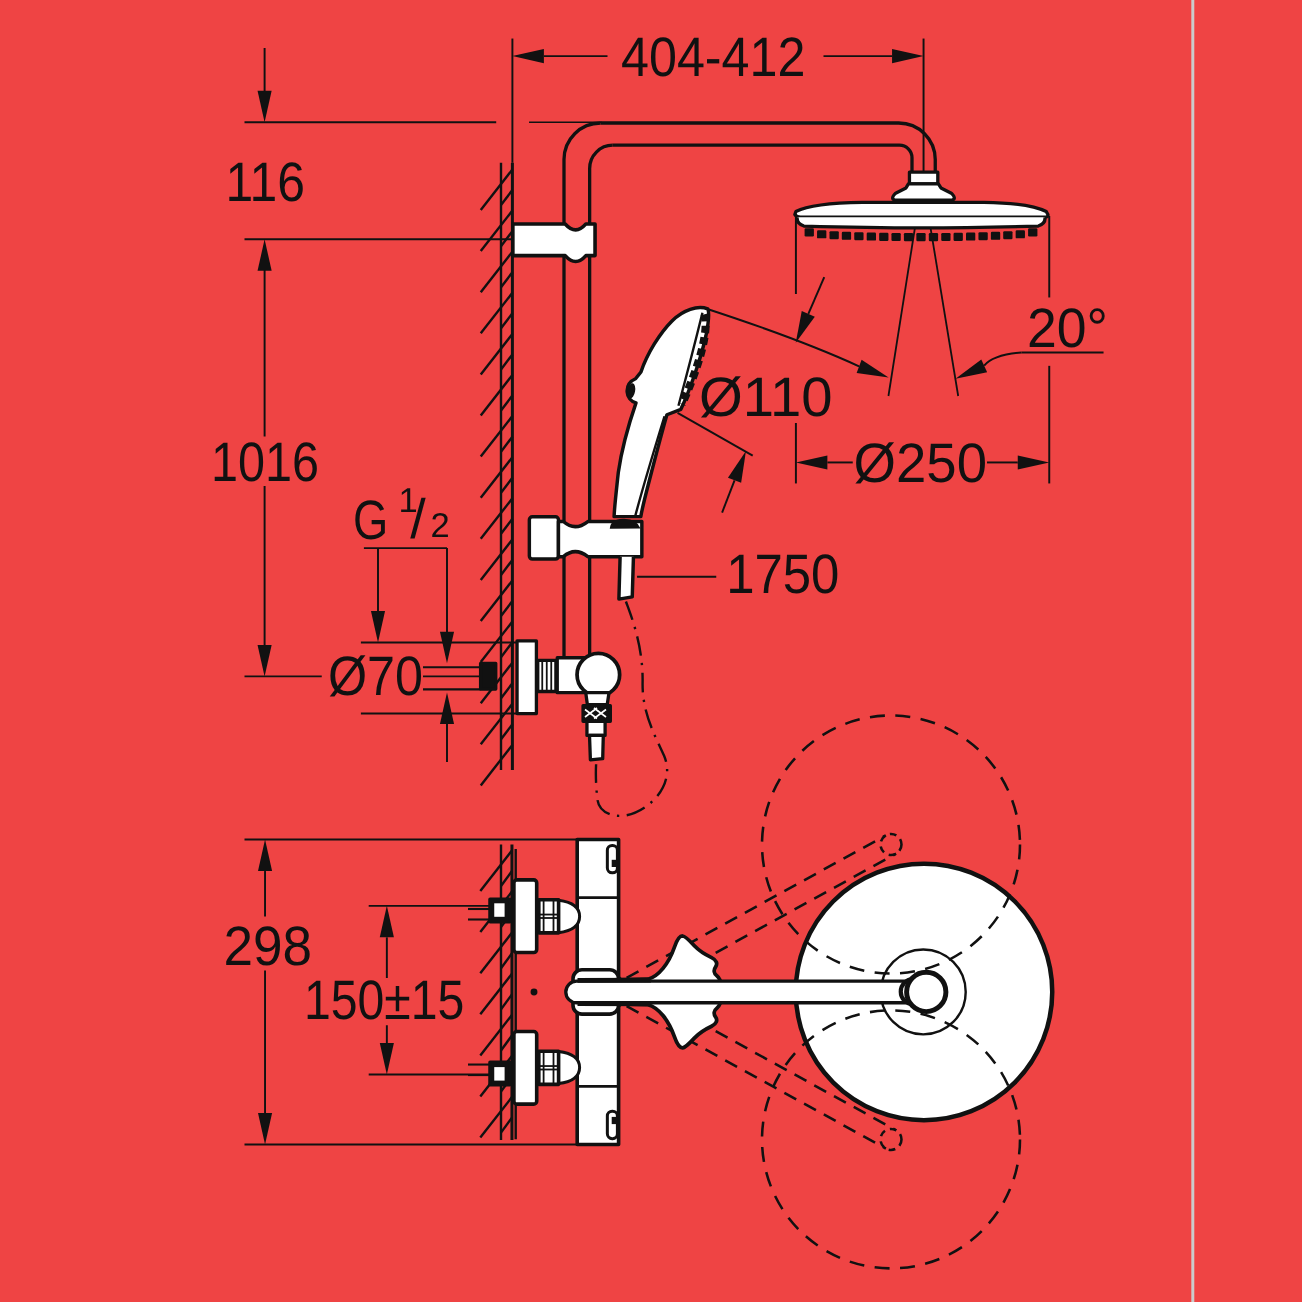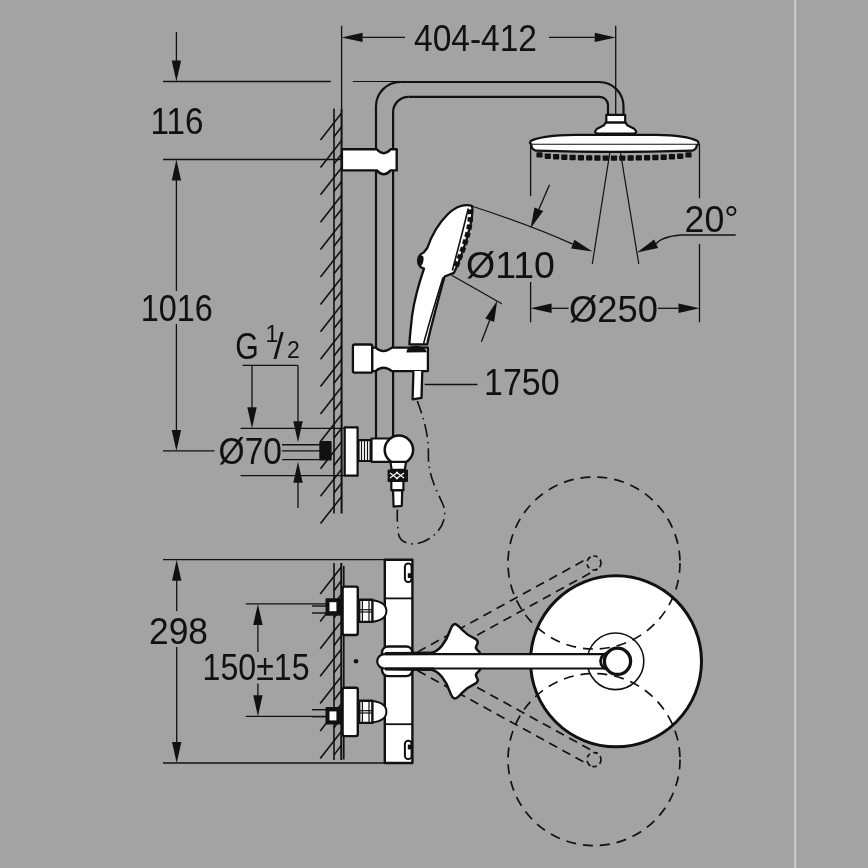--- a/index.html
+++ b/index.html
@@ -1,15 +1,15 @@
 <!DOCTYPE html>
 <html><head><meta charset="utf-8">
 <style>
 html,body{margin:0;padding:0;background:#fff;}
-#c{position:relative;width:868px;height:868px;background:#a3a3a3;overflow:hidden;}
+#c{position:relative;width:868px;height:868px;background:#ef4444;overflow:hidden;}
 svg{position:absolute;left:0;top:0;transform:translateZ(0);}
 text{font-family:"Liberation Sans",sans-serif;fill:#111;}
 </style></head>
 <body>
 <div id="c">
 <svg width="868" height="868" viewBox="0 0 868 868">
 
 <line x1="795.2" y1="0" x2="795.2" y2="868" stroke="#cbcbcb" stroke-width="2"></line>
 
 <g stroke="#111" stroke-width="1.3" fill="none">

